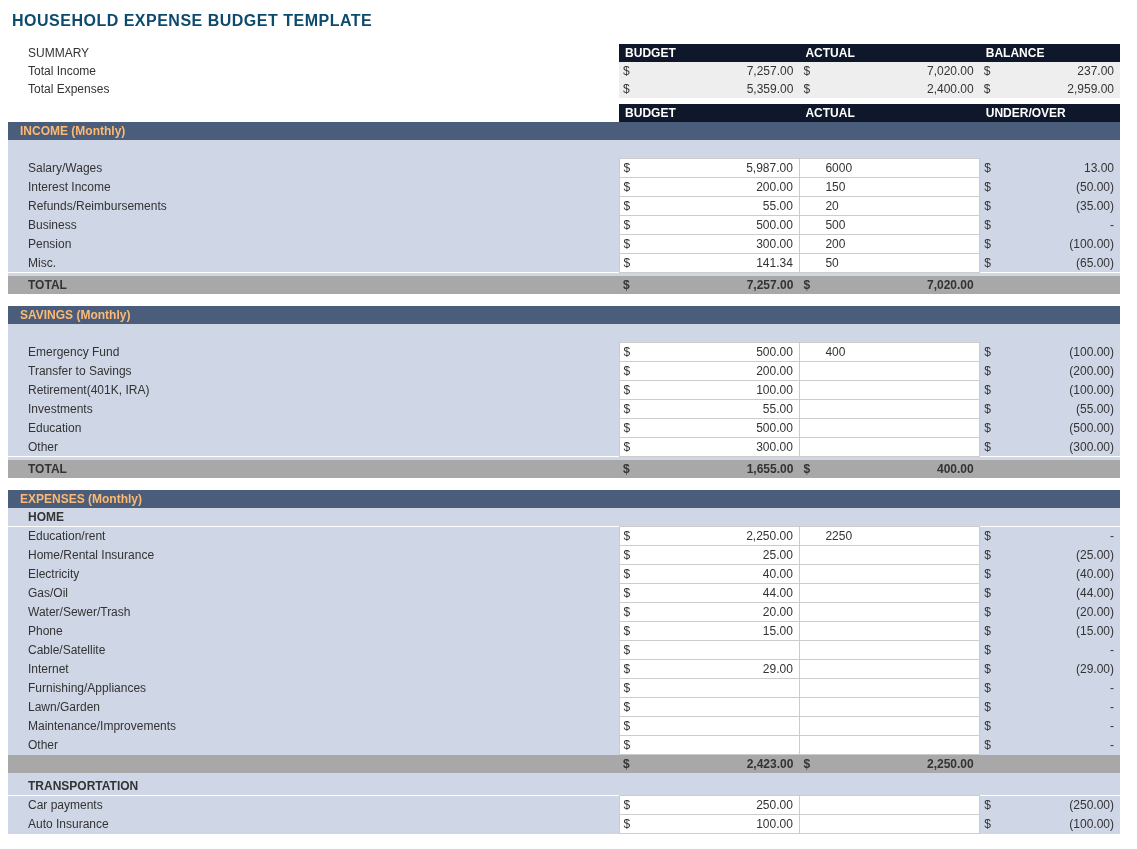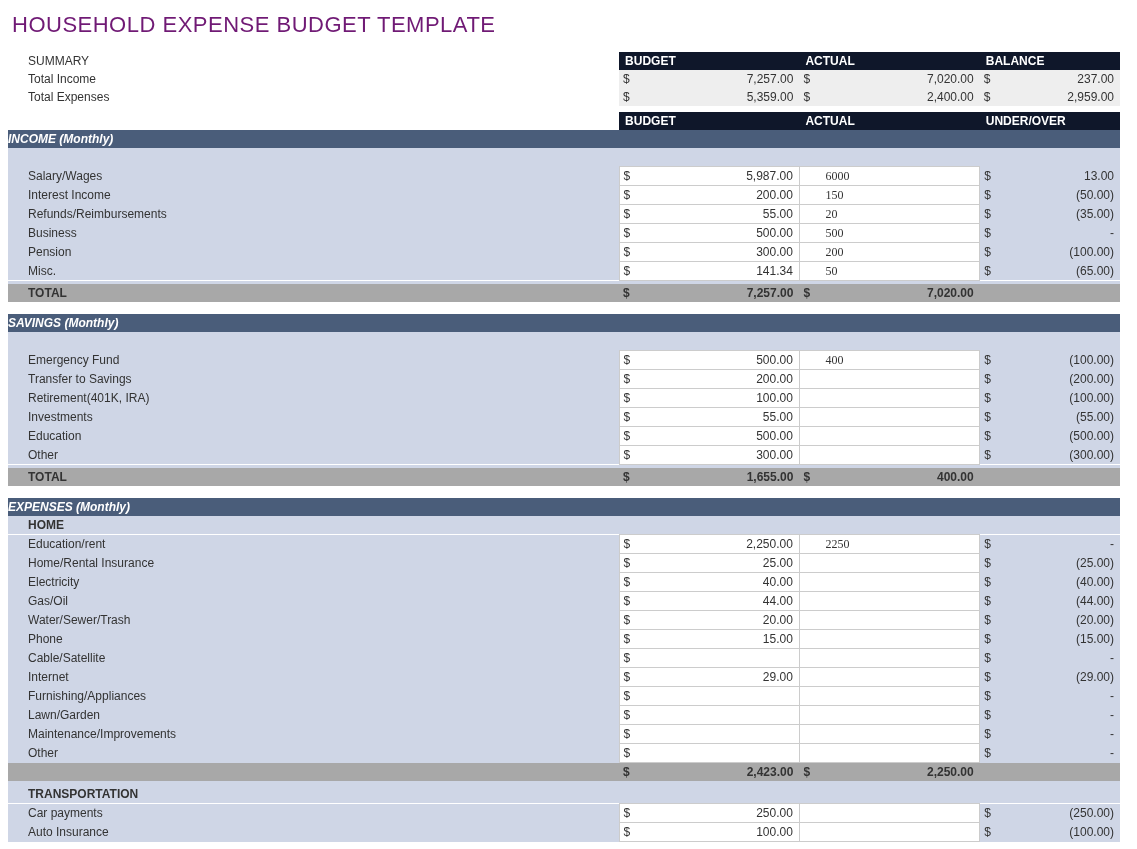--- a/index.html
+++ b/index.html
@@ -6,23 +6,23 @@
   body {
     margin: 0;
     padding: 8px;
     font-family: "Segoe UI", Arial, sans-serif;
     font-size: 12px;
     color: #333;
     background: #fff;
     width: 1137px;
   }
   .title {
-    font-size: 22px;
-    font-weight: 400;
-    color: #701a75;
+    font-size: 16px;
+    font-weight: 700;
+    color: #0c4a6e;
     letter-spacing: 0.5px;
     margin: 4px 0 14px 4px;
   }
   table.grid {
     border-collapse: collapse;
     width: 1112px;
     table-layout: fixed;
   }
   td, th {
     padding: 2px 6px;
@@ -38,35 +38,35 @@
   col.c-aval    { width: 160px; }
   col.c-usym    { width: 20px;  }
   col.c-uval    { width: 120px; }
 
   .hdr-black { background:#0f172a; color:#fff; font-weight:700; }
   .lbl       { text-align:left; padding-left:20px; }
   .num       { text-align:right; }
   .sym       { text-align:left; padding-left:4px; }
 
   .sum-row td { background:#eee; }
-  .sec-hdr    { background:#4a5d7a; color:#ffffff; font-weight:700; padding-left:0;font-style:italic; }
+  .sec-hdr    { background:#4a5d7a; color:#fdba74; font-weight:700; padding-left:12px; }
   .sec-body   { background:#cfd6e6; }
   .sub-hdr    { font-weight:700;margin-left:20px; }
   .total-row td { background:#a8a8a8; font-weight:700; }
   .subtotal-row td { background:#a8a8a8; font-weight:700; }
 
   .cell-box {
     background:#fff;
     border:1px solid #ccc;
     height:18px;
     line-height:14px;
   }
   .cell-box.sym { border-right:none; }
   .cell-box.val { border-left:none; }
-  .cell-box.left { text-align:left;font-family:Liberation Serif, serif; }
+  .cell-box.left { text-align:left; }
 
   .gap td { height:6px; padding:0; background:#fff; }
   .gap-small td { height:4px; padding:0; background:#cfd6e6; }
   .gap-sec td { height:18px; background:#cfd6e6; }
   .outer-gap td { height:12px; background:#fff; }
 </style>
 </head>
 <body>
 
 <div class="title">HOUSEHOLD EXPENSE BUDGET TEMPLATE</div>

